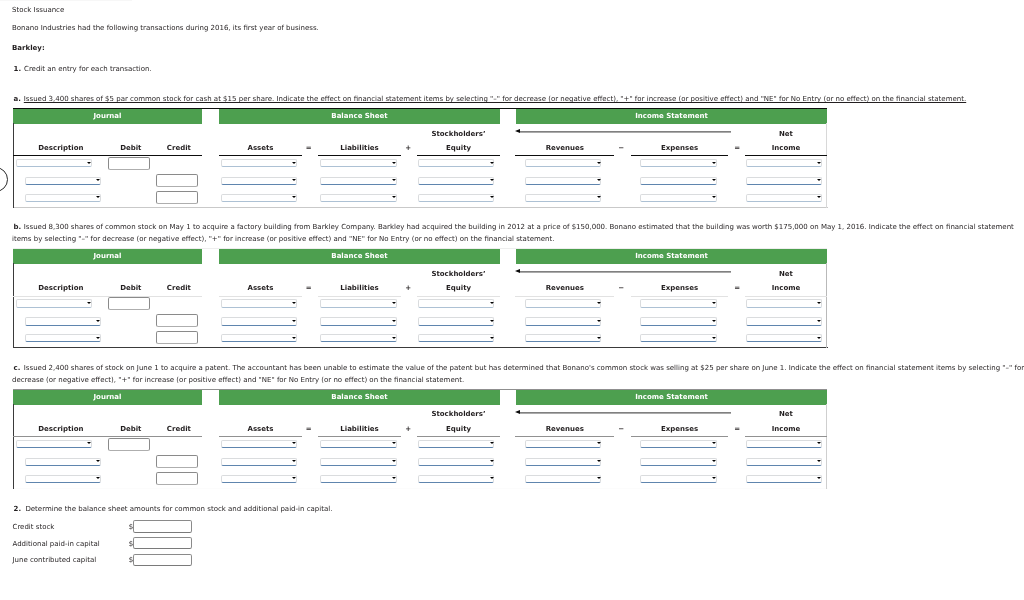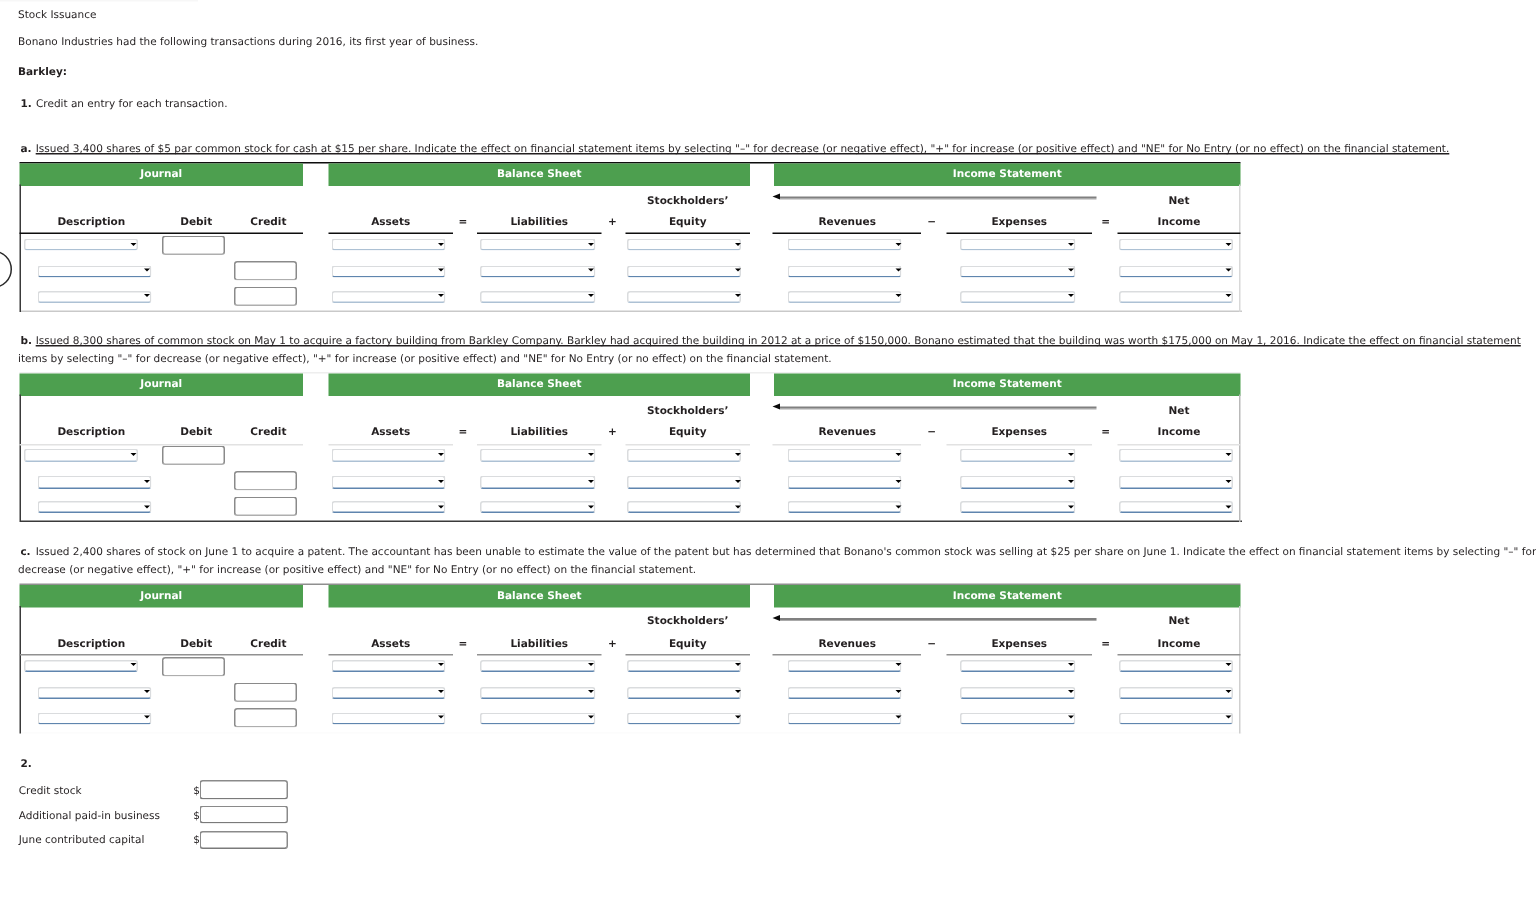--- a/index.html
+++ b/index.html
@@ -52,28 +52,29 @@
   <div class="t" style="left:12px;top:6.2px;">Stock Issuance</div>
   <div class="t" style="left:12px;top:24px;">Bonano Industries had the following transactions during 2016, its first year of business.</div>
   <div class="t b" style="left:12px;top:43.5px;">Barkley:</div>
   <div class="t b" style="left:13.6px;top:64.5px;">1.</div>
   <div class="t" style="left:24px;top:64.5px;">Credit an entry for each transaction.</div>
 
   <div class="t b" style="left:13.6px;top:95px;">a.</div>
   <div class="t" style="left:23.8px;top:95px;text-decoration:underline;">Issued 3,400 shares of $5 par common stock for cash at $15 per share. Indicate the effect on financial statement items by selecting "–" for decrease (or negative effect), "+" for increase (or positive effect) and "NE" for No Entry (or no effect) on the financial statement.</div>
 
   <div class="t b" style="left:13.6px;top:223px;">b.</div>
-  <div class="t" style="left:23.8px;top:223px;text-decoration:underline;">Issued 8,300 shares of common stock on May 1 to acquire a factory building from Barkley Company. Barkley had acquired the building in 2012 at a price of $150,000. Bonano estimated that the building was worth $175,000 on May 1, 2016. Indicate the effect on financial statement</div>
+  <div class="t" style="left:23.8px;top:223px;">Issued 8,300 shares of common stock on May 1 to acquire a factory building from Barkley Company. Barkley had acquired the building in 2012 at a price of $150,000. Bonano estimated that the building was worth $175,000 on May 1, 2016. Indicate the effect on financial statement</div>
   <div class="t" style="left:12px;top:235px;">items by selecting "–" for decrease (or negative effect), "+" for increase (or positive effect) and "NE" for No Entry (or no effect) on the financial statement.</div>
 
   <div class="t b" style="left:13.6px;top:364px;">c.</div>
   <div class="t" style="left:23.8px;top:364px;">Issued 2,400 shares of stock on June 1 to acquire a patent. The accountant has been unable to estimate the value of the patent but has determined that Bonano's common stock was selling at $25 per share on June 1. Indicate the effect on financial statement items by selecting "–" for</div>
   <div class="t" style="left:12px;top:376px;">decrease (or negative effect), "+" for increase (or positive effect) and "NE" for No Entry (or no effect) on the financial statement.</div>
 
   <div class="t b" style="left:13.6px;top:504.5px;">2.</div>
+  <div class="t" style="left:25.4px;top:504.5px;">Determine the balance sheet amounts for common stock and additional paid-in capital.</div>
 
   <div id="tables">
       <div class="ws" style="top: 107.7px;">
         <div class="toprule" style="background:#0d0d0d"></div>
         <div class="gh" style="left:0px;width:189px;">Journal</div>
         <div class="gh" style="left:206px;width:281px;">Balance Sheet</div>
         <div class="gh" style="left:503px;width:311px;">Income Statement</div>
         <div class="tbody" style="border-left-color:#3a3a3a">
           <div class="botrule" style="background:#c9c9c9"></div>
           <div class="rightrule" style="background:#d8d8d8"></div>
@@ -304,21 +305,21 @@
         <div class="arrow" style="left: 698.9px; top: 88.5px;"></div>
         <div class="dd" style="border-bottom-color: rgb(95, 133, 174); left: 733.1px; width: 76px; top: 86px;"></div>
         <div class="arrow" style="left: 804.3px; top: 88.5px;"></div>
         <div class="tb" style="left: 143.3px; width: 41.5px; top: 83.3px;"></div>
       </div>
     </div>
   <div id="summary">
       <div class="t" style="left: 12.5px; top: 522.6px;">Credit stock</div>
       <div class="dollar" style="left: 128.8px; top: 522.6px;">$</div>
       <div class="money" style="left: 132.7px; top: 519.8px;"></div>
-      <div class="t" style="left: 12.5px; top: 539.5px;">Additional paid-in business</div>
+      <div class="t" style="left: 12.5px; top: 539.5px;">Additional paid-in capital</div>
       <div class="dollar" style="left: 128.8px; top: 539.5px;">$</div>
       <div class="money" style="left: 132.7px; top: 536.7px;"></div>
       <div class="t" style="left: 12.5px; top: 556.4px;">June contributed capital</div>
       <div class="dollar" style="left: 128.8px; top: 556.4px;">$</div>
       <div class="money" style="left: 132.7px; top: 553.6px;"></div>
     </div>
   <div class="circ" style="left:-17px;top:166.5px;"></div>
 </div>
 
 </body></html>

